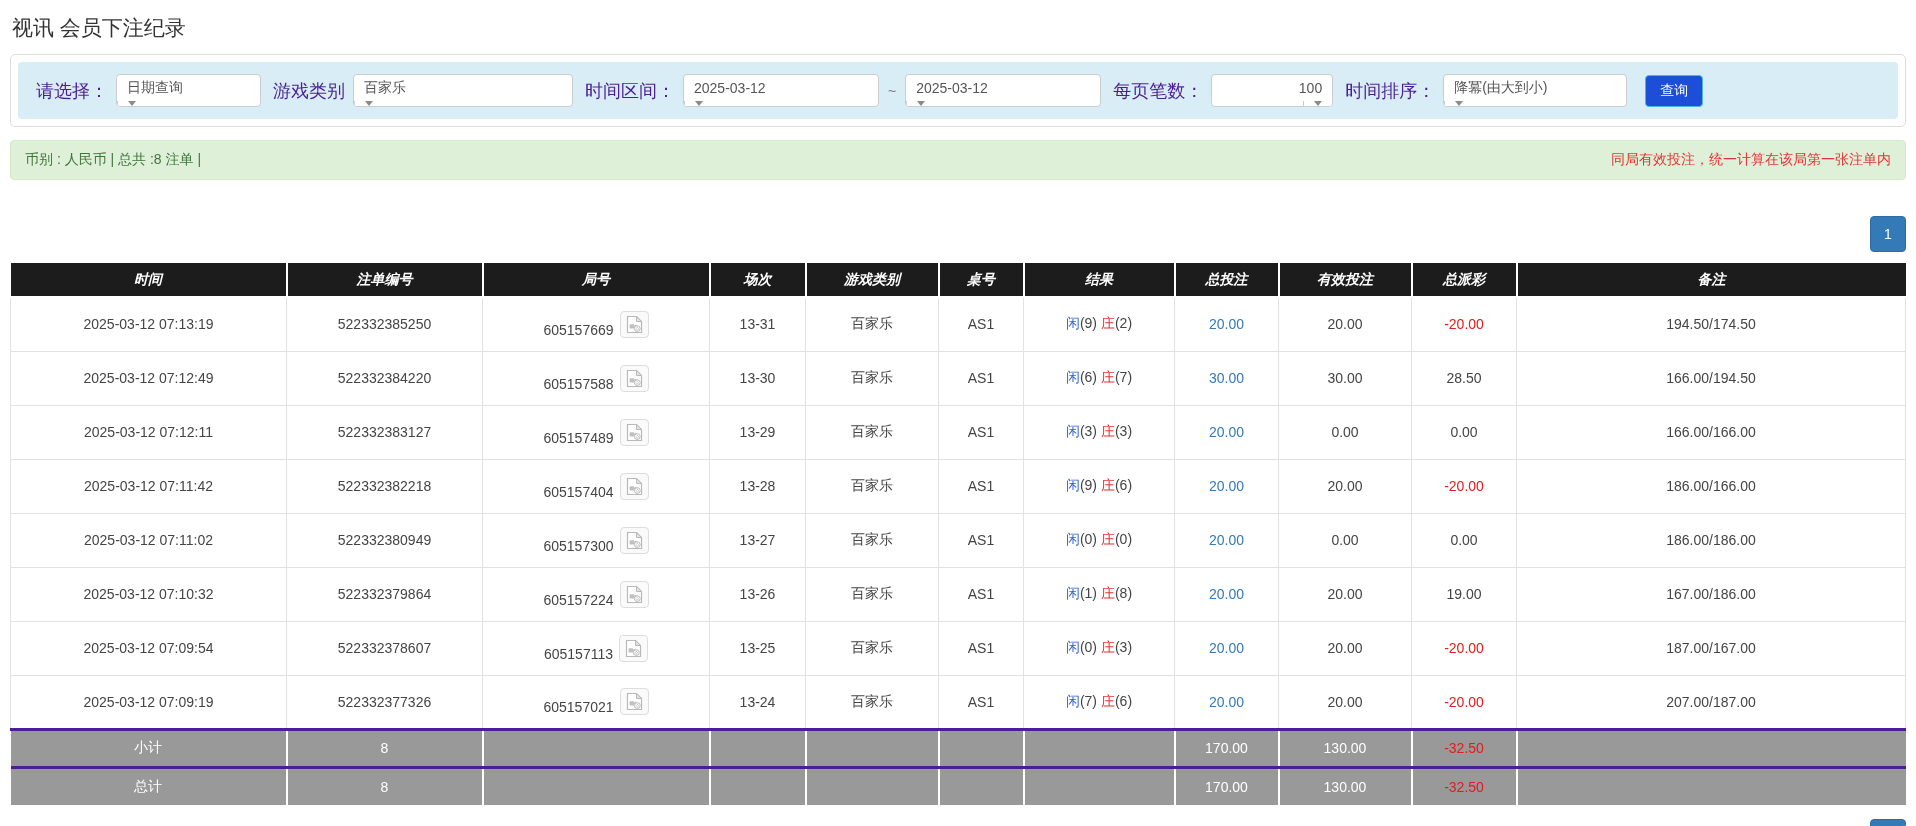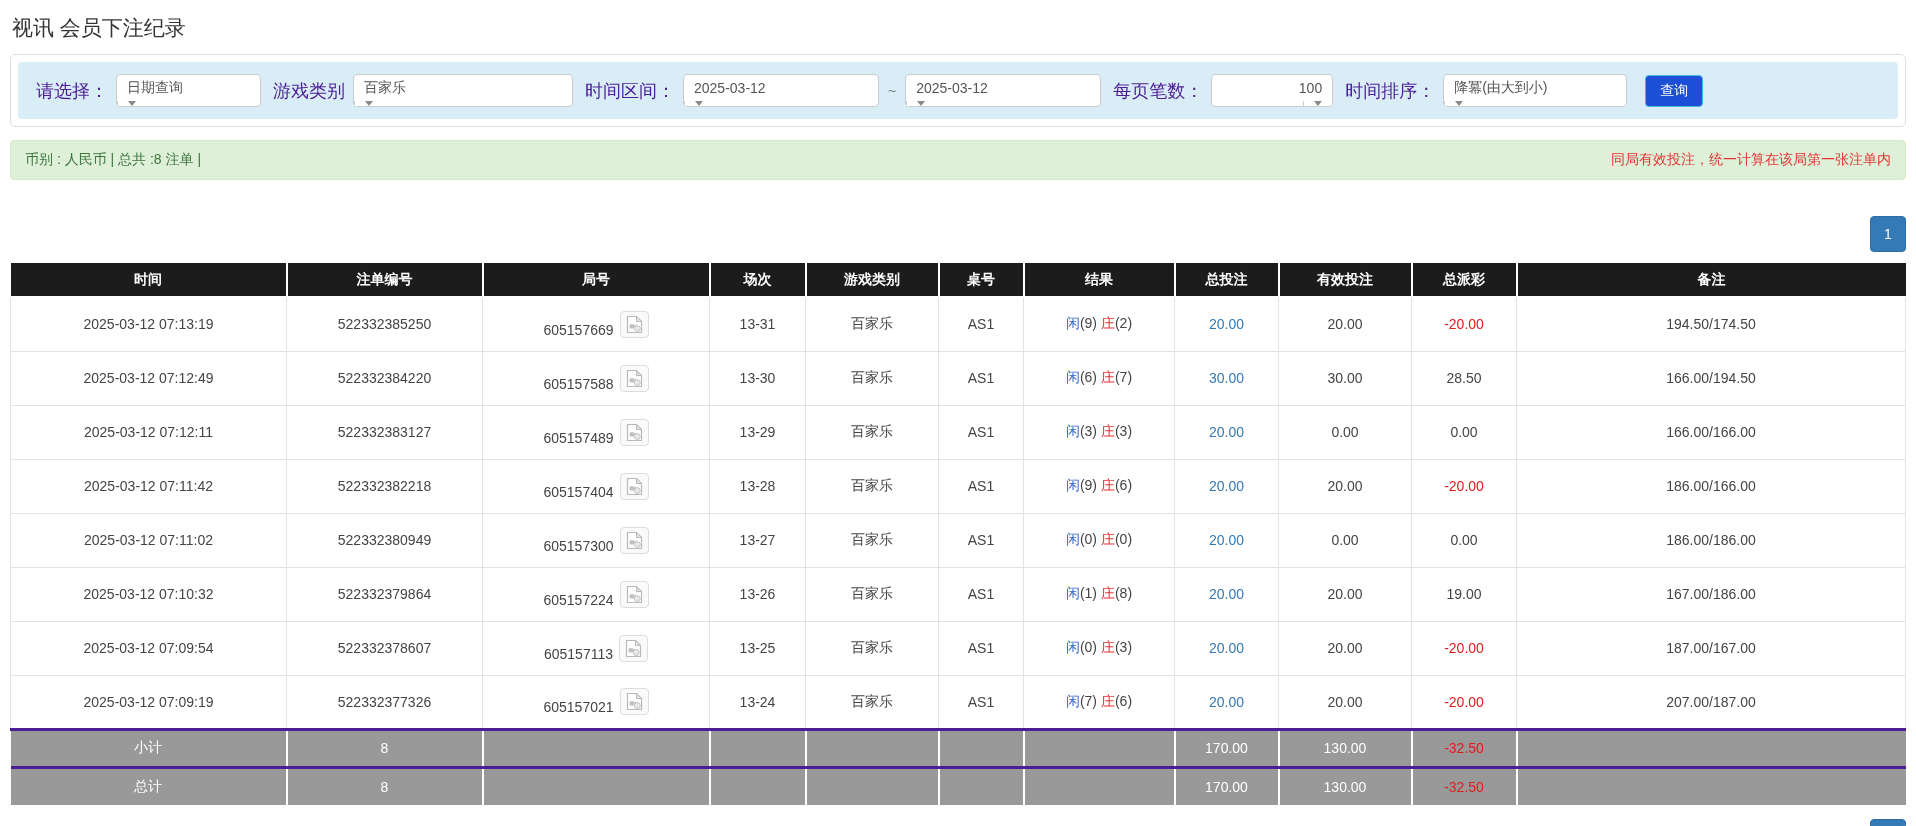--- a/index.html
+++ b/index.html
@@ -27,21 +27,21 @@
   .summary-right { color:#e33434; font-size:14px; }
 
   
   .pagination { display:flex; justify-content:flex-end; }
   .pagination.top { margin-top:36px; }
   .pagination.bottom { margin-top:14px; }
   .page-btn { width:36px; height:36px; background:#337ab7; border:1px solid #2e6da4; border-radius:4px; color:#fff; font-size:14px; cursor:pointer; }
 
   
   .bet-table { width:100%; margin-top:11px; border-collapse:collapse; table-layout:fixed; font-size:14px; }
-  .bet-table thead th { background:#1c1c1c; color:#fff; font-weight:bold; height:34px; text-align:center; border-right:2px solid #fff; border-bottom:2px solid #fff; }
+  .bet-table thead th { background:#1c1c1c; color:#fff; font-weight:bold; height:34px; text-align:center; border-right:2px solid #fff; border-bottom:2px solid #fff;font-style:italic; }
   .bet-table thead th:last-child { border-right:none; }
   .bet-table tbody td { height:54px; text-align:center; color:#444; background:#fff; border:1px solid #e2e2e2; vertical-align:middle; }
   .bet-table tfoot td { height:38px; text-align:center; color:#fff; background:#999; border-right:2px solid #fff; border-top:3px solid #4c1d95; vertical-align:middle; }
   .bet-table tfoot td:last-child { border-right:none; }
 
   .round-wrap { display:inline-flex; align-items:flex-end; gap:6px; }
   .video-btn { background:#fafafa; border:1px solid #ddd; border-radius:4px; padding:3px 5px; cursor:pointer; line-height:0; }
   .res-player b { color:#3366cc; font-weight:400; }
   .res-banker b { color:#e23333; font-weight:400; }
   .bet-link { color:#337ab7; text-decoration:none; cursor:pointer; }

